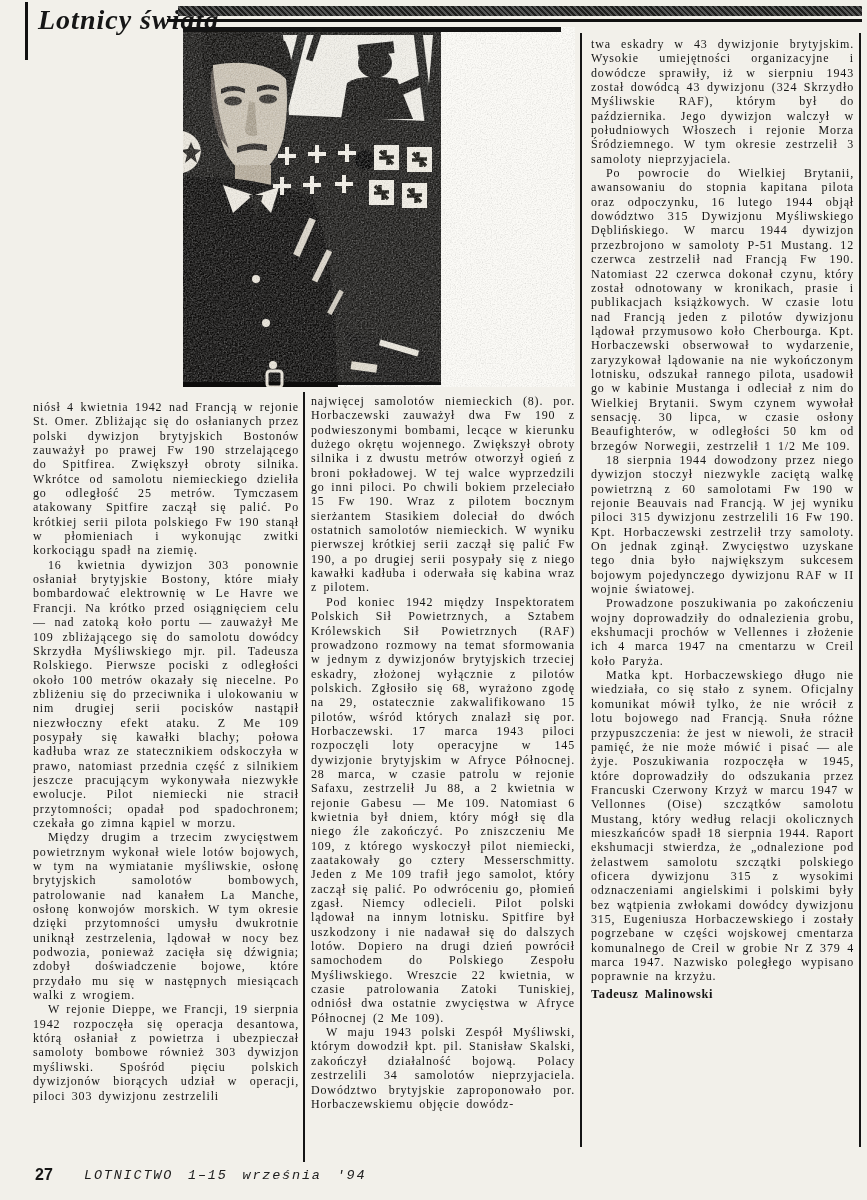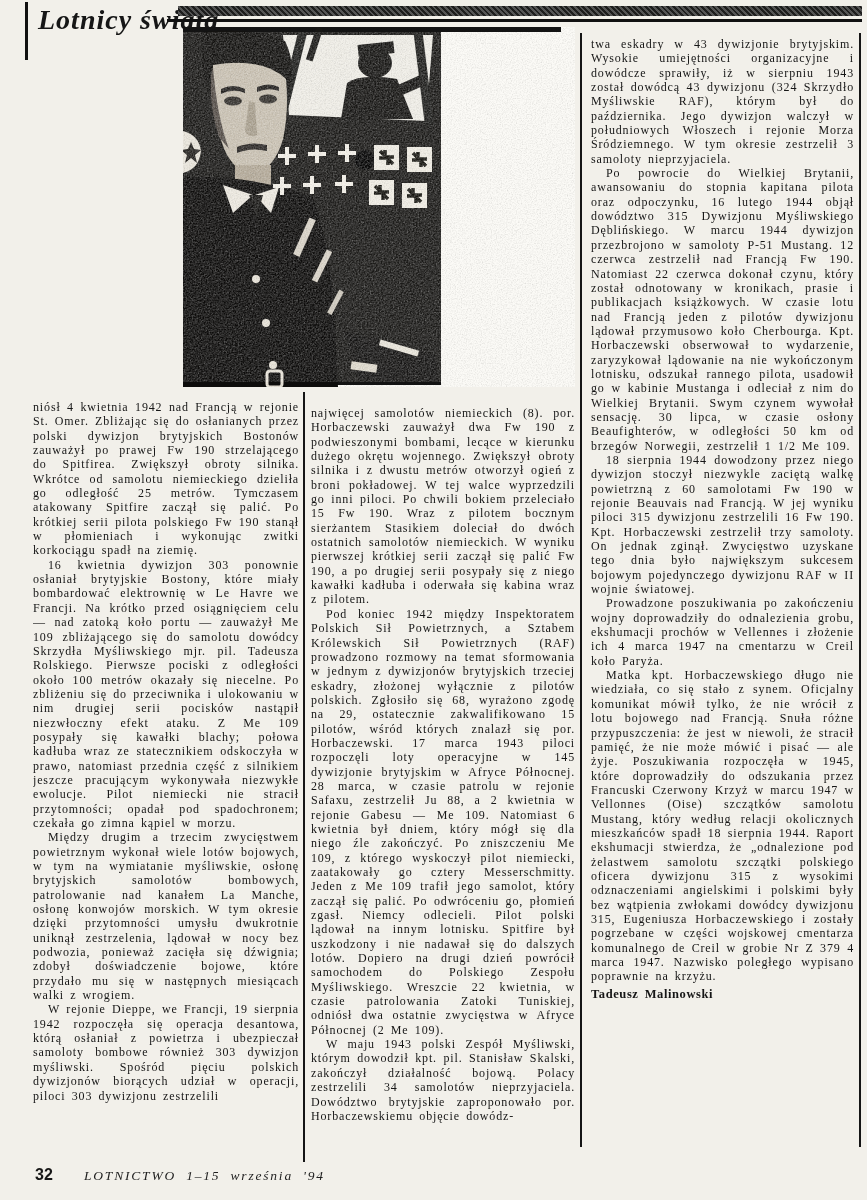--- a/index.html
+++ b/index.html
@@ -20,29 +20,29 @@
   .sep-3{left:859px;top:33px;height:1114px;}
   
   .photo{position:absolute;left:183px;top:27px;width:392px;height:360px;margin:0;}
   
   .col{position:absolute;text-align:justify;font-size:12px;line-height:14.35px;
        letter-spacing:0.85px;word-spacing:2.4px;overflow:hidden;
        -webkit-hyphens:auto;hyphens:auto;}
   .col p{margin:0;}
   .col p.ind{text-indent:15px;}
   .col-1{left:33px;top:400px;width:266px;height:776px;}
-  .col-2{left:311px;top:394px;width:264px;height:776px;margin-top:12px;}
+  .col-2{left:311px;top:394px;width:264px;height:776px;}
   .col-3{left:591px;top:37px;width:263px;height:1108px;}
   .author{font-weight:bold;margin-top:3px !important;
           letter-spacing:0.6px;font-size:12.5px;}
   
   .page-number{position:absolute;left:35px;top:1166px;
         font-family:"Liberation Sans",sans-serif;font-weight:bold;font-size:16px;}
   .magazine-line{position:absolute;left:84px;top:1168px;
-        font-family:Liberation Serif, serif;font-style:italic;font-size:13.5px;
+        font-family:Liberation Mono, monospace;font-style:italic;font-size:13.5px;
         letter-spacing:1.8px;word-spacing:5px;color:#1e1e1e;}
 </style>
 </head>
 <body>
 
 <div class="page">
 
   <div>
     <div class="title-vbar"></div>
     <h1 class="section-title">Lotnicy świata</h1>
@@ -171,17 +171,17 @@
   <div class="col col-3">
     <p>twa eskadry w 43 dywizjonie brytyjskim. Wysokie umiejętności organizacyjne i dowódcze sprawiły, iż w sierpniu 1943 został dowódcą 43 dywizjonu (324 Skrzydło Myśliwskie RAF), którym był do października. Jego dywizjon walczył w południowych Włoszech i rejonie Morza Śródziemnego. W tym okresie zestrzelił 3 samoloty nieprzyjaciela.</p>
     <p class="ind">Po powrocie do Wielkiej Brytanii, awansowaniu do stopnia kapitana pilota oraz odpoczynku, 16 lutego 1944 objął dowództwo 315 Dywizjonu Myśliwskiego Dęblińskiego. W marcu 1944 dywizjon przezbrojono w samoloty P-51 Mustang. 12 czerwca zestrzelił nad Francją Fw 190. Natomiast 22 czerwca dokonał czynu, który został odnotowany w kronikach, prasie i publikacjach książkowych. W czasie lotu nad Francją jeden z pilotów dywizjonu lądował przymusowo koło Cherbourga. Kpt. Horbaczewski obserwował to wydarzenie, zaryzykował lądowanie na nie wykończonym lotnisku, odszukał rannego pilota, usadowił go w kabinie Mustanga i odleciał z nim do Wielkiej Brytanii. Swym czynem wywołał sensację. 30 lipca, w czasie osłony Beaufighterów, w odległości 50 km od brzegów Norwegii, zestrzelił 1 1/2 Me 109.</p>
     <p class="ind">18 sierpnia 1944 dowodzony przez niego dywizjon stoczył niezwykle zaciętą walkę powietrzną z 60 samolotami Fw 190 w rejonie Beauvais nad Francją. W jej wyniku piloci 315 dywizjonu zestrzelili 16 Fw 190. Kpt. Horbaczewski zestrzelił trzy samoloty. On jednak zginął. Zwycięstwo uzyskane tego dnia było największym sukcesem bojowym pojedynczego dywizjonu RAF w II wojnie światowej.</p>
     <p class="ind">Prowadzone poszukiwania po zakończeniu wojny doprowadziły do odnalezienia grobu, ekshumacji prochów w Vellennes i złożenie ich 4 marca 1947 na cmentarzu w Creil koło Paryża.</p>
     <p class="ind">Matka kpt. Horbaczewskiego długo nie wiedziała, co się stało z synem. Oficjalny komunikat mówił tylko, że nie wrócił z lotu bojowego nad Francją. Snuła różne przypuszczenia: że jest w niewoli, że stracił pamięć, że nie może mówić i pisać — ale żyje. Poszukiwania rozpoczęła w 1945, które doprowadziły do odszukania przez Francuski Czerwony Krzyż w marcu 1947 w Vellonnes (Oise) szczątków samolotu Mustang, który według relacji okolicznych mieszkańców spadł 18 sierpnia 1944. Raport ekshumacji stwierdza, że „odnalezione pod żelastwem samolotu szczątki polskiego oficera dywizjonu 315 z wysokimi odznaczeniami angielskimi i polskimi były bez wątpienia zwłokami dowódcy dywizjonu 315, Eugeniusza Horbaczewskiego i zostały pogrzebane w części wojskowej cmentarza komunalnego de Creil w grobie Nr Z 379 4 marca 1947. Nazwisko poległego wypisano poprawnie na krzyżu.</p>
     <p class="author">Tadeusz Malinowski</p>
   </div>
 
   <div>
-    <span class="page-number">32</span>
+    <span class="page-number">27</span>
     <span class="magazine-line">LOTNICTWO 1–15 września '94</span>
   </div>
 
 </div>
 
 </body></html>

